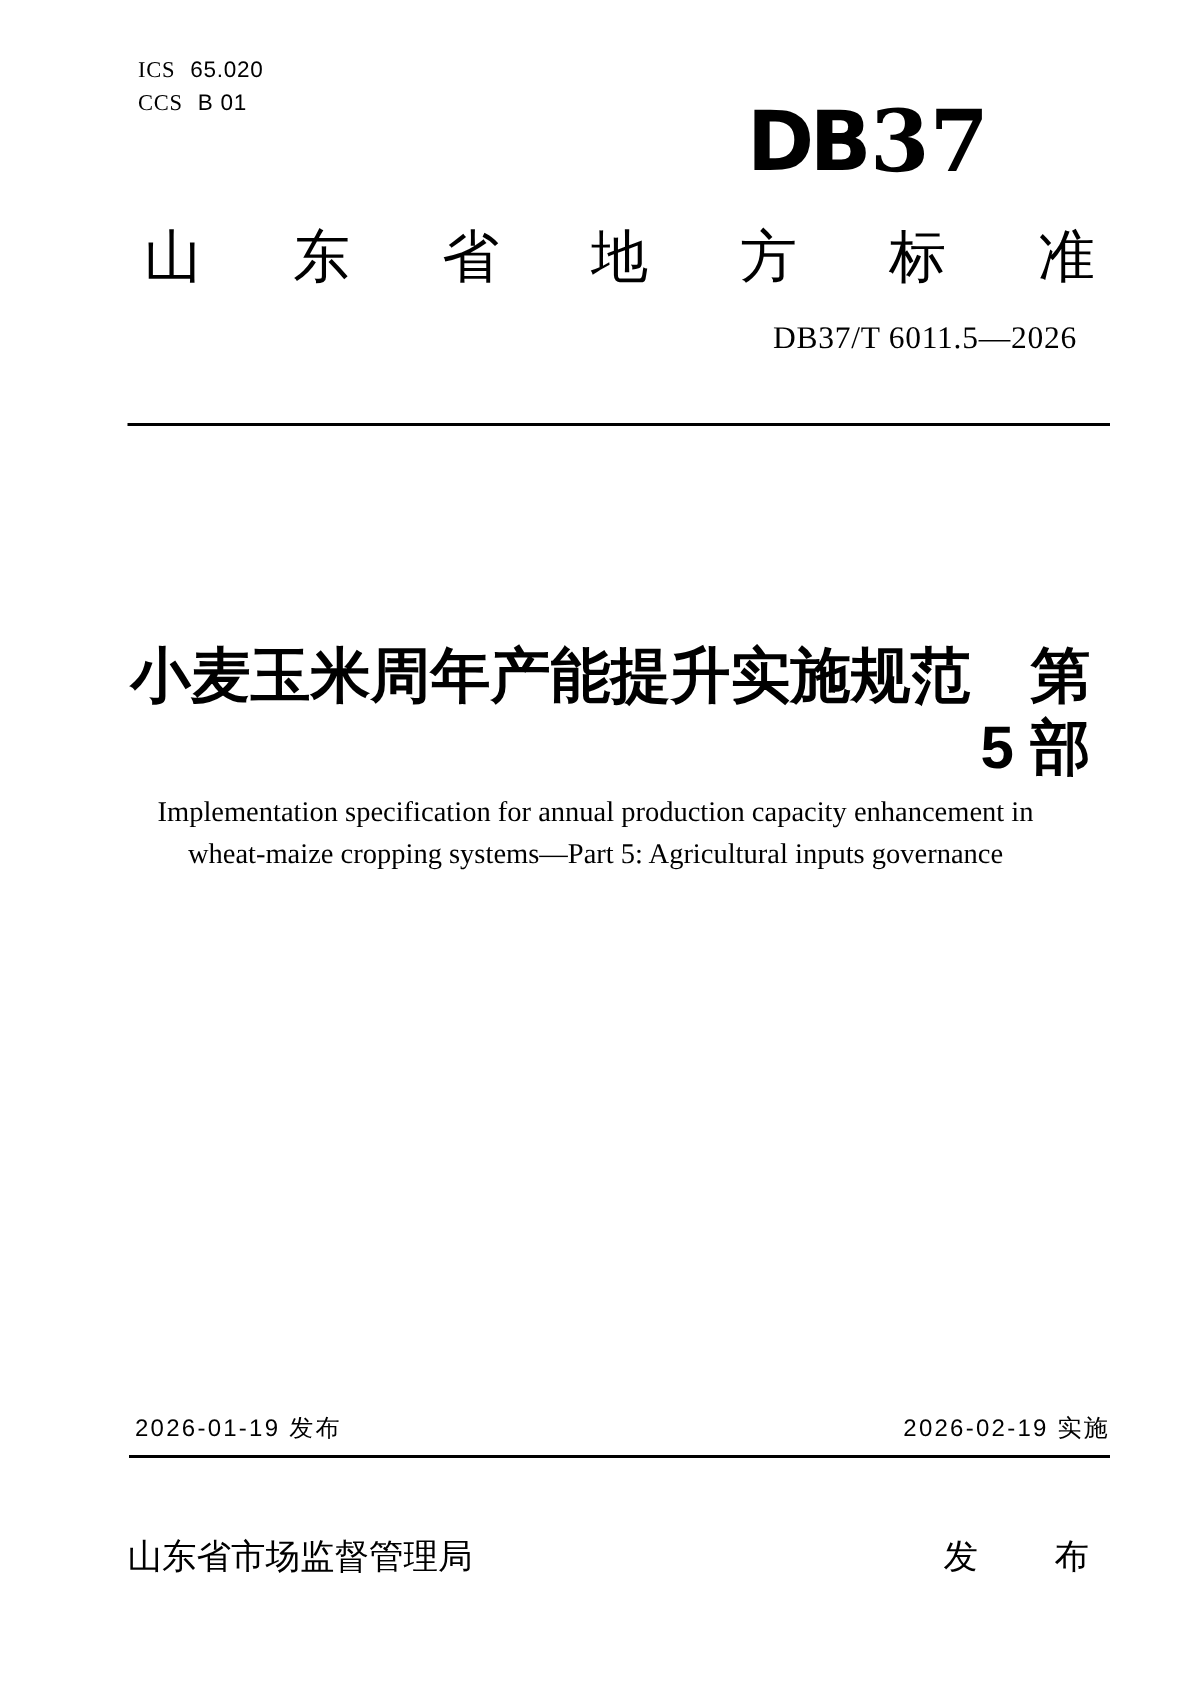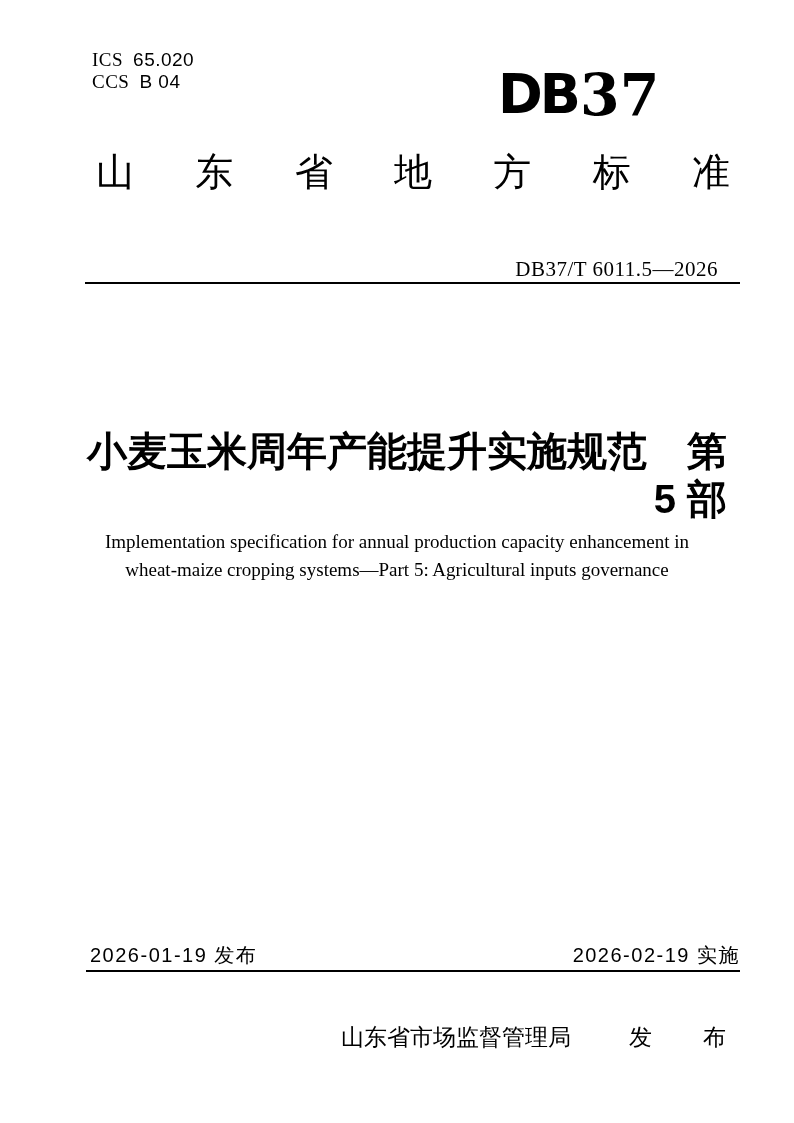--- a/index.html
+++ b/index.html
@@ -13,24 +13,23 @@
     color: #000000;
     font-family: "Liberation Sans", sans-serif;
     overflow: hidden;
   }
 
   
   .codes {
     position: absolute;
     top: 36px;
     left: 92px;
-    font-size: 19px;
+    font-size: 15px;
     line-height: 22px;
     letter-spacing: 0.5px;
-    margin-top: 13px;
   }
   .codes .row { display: flex; gap: 10px; }
   .codes .label { font-family: "Liberation Serif", serif; }
   .codes .value { font-family: "Liberation Sans", sans-serif; }
 
   
   .logo {
     position: absolute;
     top: 64px;
     left: 498px;
@@ -69,21 +68,20 @@
   }
 
   
   .doc-number {
     position: absolute;
     top: 213px;
     right: 76px;
     font-family: "Liberation Serif", serif;
     font-size: 21px;
     letter-spacing: 0.5px;
-    margin-top: 44px;
   }
 
   .rule-top {
     position: absolute;
     top: 282px;
     left: 85px;
     width: 655px;
     height: 2px;
     background: #000000;
   }
@@ -113,41 +111,41 @@
   }
 
   
   .dates {
     position: absolute;
     top: 942px;
     left: 90px;
     width: 650px;
     display: flex;
     justify-content: space-between;
-    font-size: 20px;
+    font-size: 16px;
     letter-spacing: 1.5px;
   }
 
   .rule-bottom {
     position: absolute;
     top: 970px;
     left: 86px;
     width: 654px;
     height: 2px;
     background: #000000;
   }
 
   
   .publisher {
     position: absolute;
     top: 1022px;
     left: 85px;
     width: 655px;
     display: flex;
-    justify-content: flex-end;
+    justify-content: space-between;
     align-items: baseline;
     font-size: 23px;
     line-height: 30px;
   }
   .publisher .action {
     margin-left: 58px;
     letter-spacing: 14px;
   }
 </style>
 </head>
@@ -155,21 +153,21 @@
 
 <div class="page">
 
   <div class="codes">
     <div class="row">
       <span class="label">ICS</span>
       <span class="value">65.020</span>
     </div>
     <div class="row">
       <span class="label">CCS</span>
-      <span class="value">B 04</span>
+      <span class="value">B 01</span>
     </div>
   </div>
 
   <div class="logo">
     <span class="db">DB</span>
     <span class="num">37</span>
   </div>
 
   <div class="std-type">
     <span>山</span>

